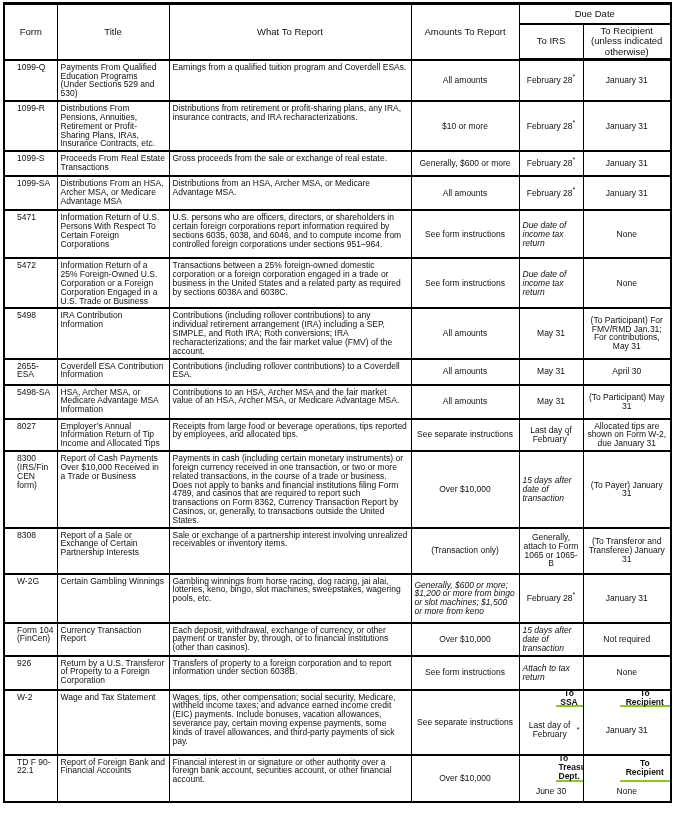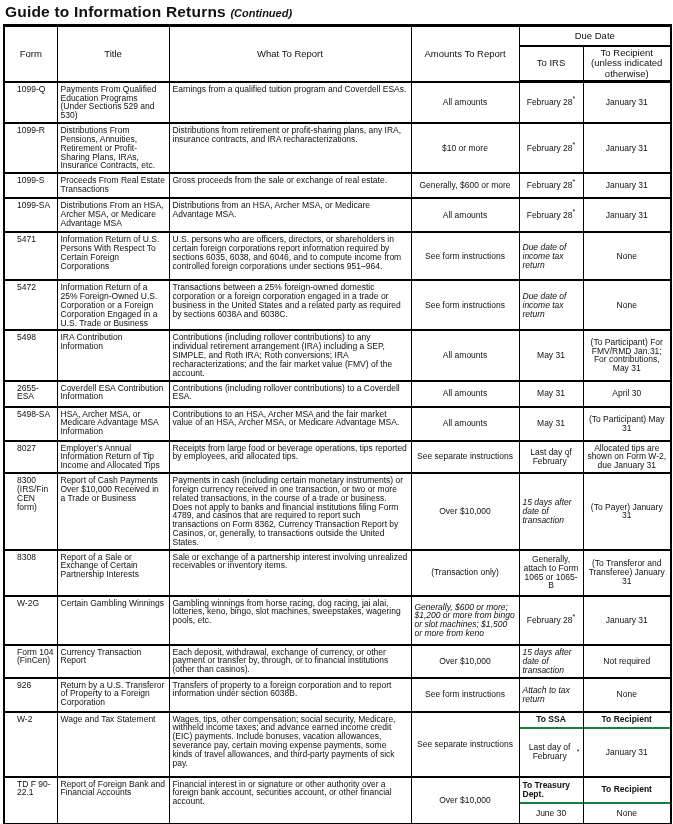--- a/index.html
+++ b/index.html
@@ -35,35 +35,31 @@
   td.c-form { padding-left:12px; }
   td.c-amt, td.c-irs, td.c-rec { vertical-align:middle; text-align:center; }
   td.ta-l { text-align:left;font-style:italic; }
 
   sup.mk { font-size:7px; line-height:0; }
 
   
   td.sub { padding:0; vertical-align:top; }
   .subcol { display:flex; flex-direction:column; box-sizing:border-box; }
   .subtop { flex:0 0 auto; display:flex; align-items:center; justify-content:center;
-            border-bottom:2px solid #15803d; font-weight:bold; padding:1px 3px; box-sizing:border-box; text-align:center; }
+            border-bottom:2px solid #84cc16; font-weight:bold; padding:1px 3px; box-sizing:border-box; text-align:center;margin-left:36px; }
   .subtop.ta-l { justify-content:flex-start; text-align:left; }
   .subbot { flex:1 1 auto; display:flex; align-items:center; justify-content:center; padding:1px 3px; text-align:center; }
   tr.row-w2 .subcol { height:63px; } tr.row-w2 .subtop { height:16px; }
   tr.row-tdf .subcol { height:45px; } tr.row-tdf .subtop { height:26px; }
 </style>
 </head>
 <body>
 
 <div class="page">
 
-  <div class="doc-title">
-    <span>Guide to Information Returns</span>
-    <span class="cont">(Continued)</span>
-  </div>
 
   <table class="returns">
     <colgroup>
       <col class="w-form">
         <col class="w-title">
         <col class="w-what">
         <col class="w-amt">
         <col class="w-irs">
         <col class="w-rec">
     </colgroup>

